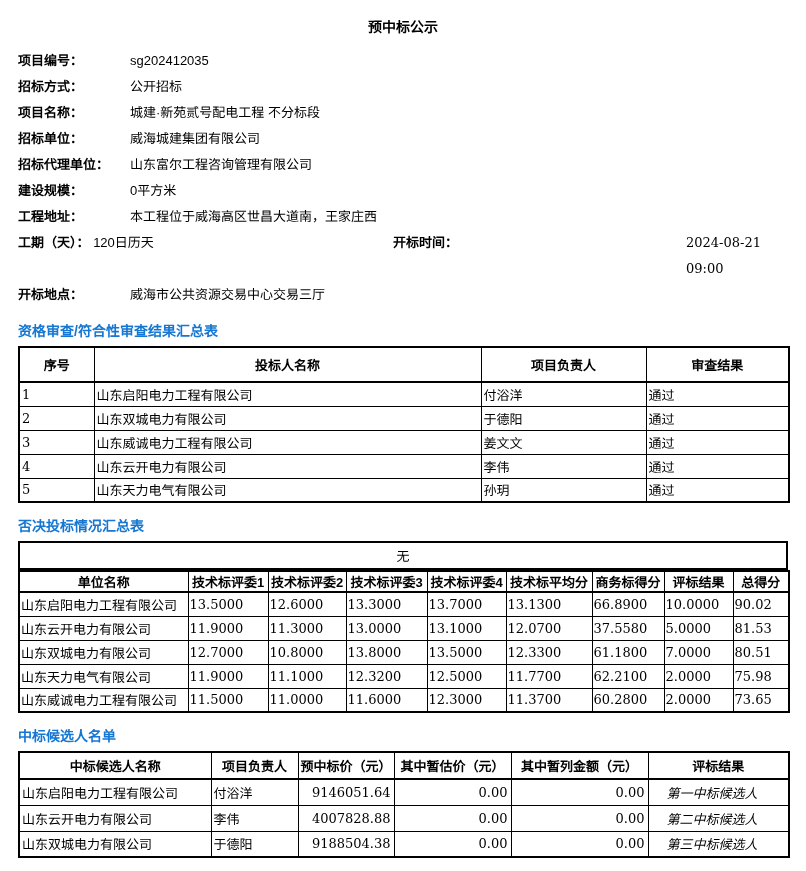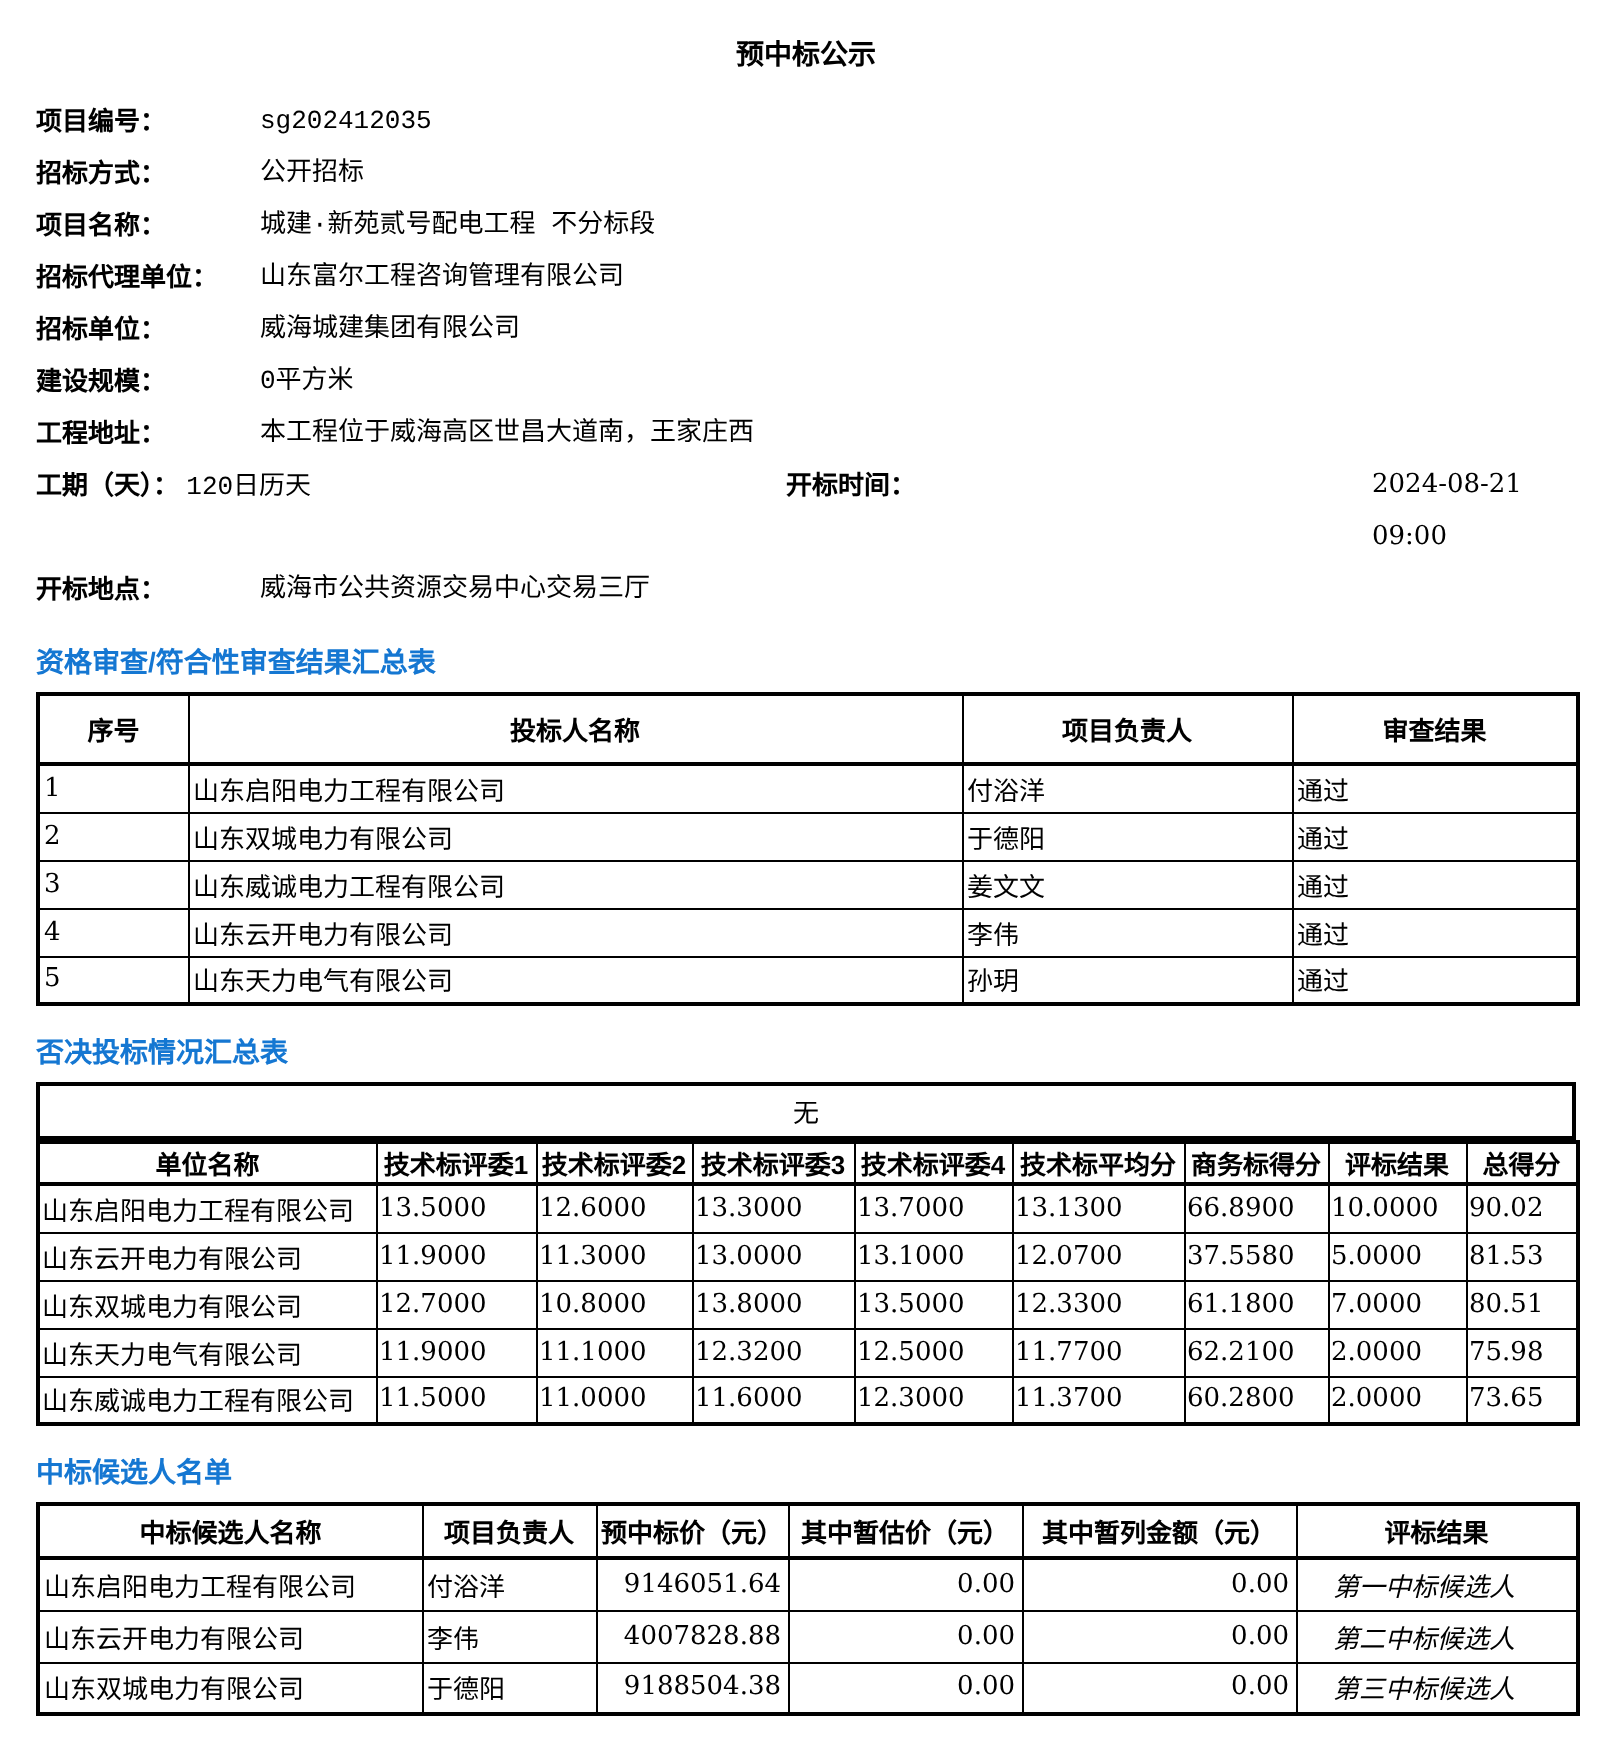--- a/index.html
+++ b/index.html
@@ -10,21 +10,21 @@
     background: #ffffff; color: var(--ink);
     font-family: "Liberation Sans", "DejaVu Sans", sans-serif;
     font-size: 13px;
   }
   .page { padding: 6px 18px 0 18px; }
 
   .title { font-size: 14px; font-weight: bold; text-align: center; margin: 10px 0 12px 0; }
 
   .info-row { display: flex; line-height: 26px; }
   .info-label { font-weight: bold; width: 112px; flex: none; }
-  .info-value { flex: 1; font-family: Liberation Mono, monospace; }
+  .info-value { flex: 1; }
 
   .duration-row { position: relative; height: 52px; line-height: 26px; }
   .duration-row .open-time-label { position: absolute; left: 375px; top: 0; width: auto; }
   .open-time-value { position: absolute; left: 668px; top: 0; line-height: 26px; font-family: "DejaVu Serif", serif; }
 
   .section-heading { color: var(--heading-blue); font-size: 14px; font-weight: bold; margin: 12px 0 6px 0; }
 
   table.tbl { border-collapse: collapse; width: 100%; table-layout: fixed; border: 2px solid #000; }
   table.tbl th, table.tbl td { border: 1px solid #000; overflow: hidden; white-space: nowrap; vertical-align: middle; }
   table.tbl thead th { border-bottom: 2px solid #000; font-weight: bold; text-align: center; padding: 0; }
@@ -60,26 +60,26 @@
       </div>
       <div class="info-row">
         <span class="info-label">招标方式：</span>
         <span class="info-value">公开招标</span>
       </div>
       <div class="info-row">
         <span class="info-label">项目名称：</span>
         <span class="info-value">城建·新苑贰号配电工程 不分标段</span>
       </div>
       <div class="info-row">
+        <span class="info-label">招标单位：</span>
+        <span class="info-value">威海城建集团有限公司</span>
+      </div>
+      <div class="info-row">
         <span class="info-label">招标代理单位：</span>
         <span class="info-value">山东富尔工程咨询管理有限公司</span>
-      </div>
-      <div class="info-row">
-        <span class="info-label">招标单位：</span>
-        <span class="info-value">威海城建集团有限公司</span>
       </div>
       <div class="info-row">
         <span class="info-label">建设规模：</span>
         <span class="info-value">0平方米</span>
       </div>
       <div class="info-row">
         <span class="info-label">工程地址：</span>
         <span class="info-value">本工程位于威海高区世昌大道南，王家庄西</span>
       </div>
     </div>

